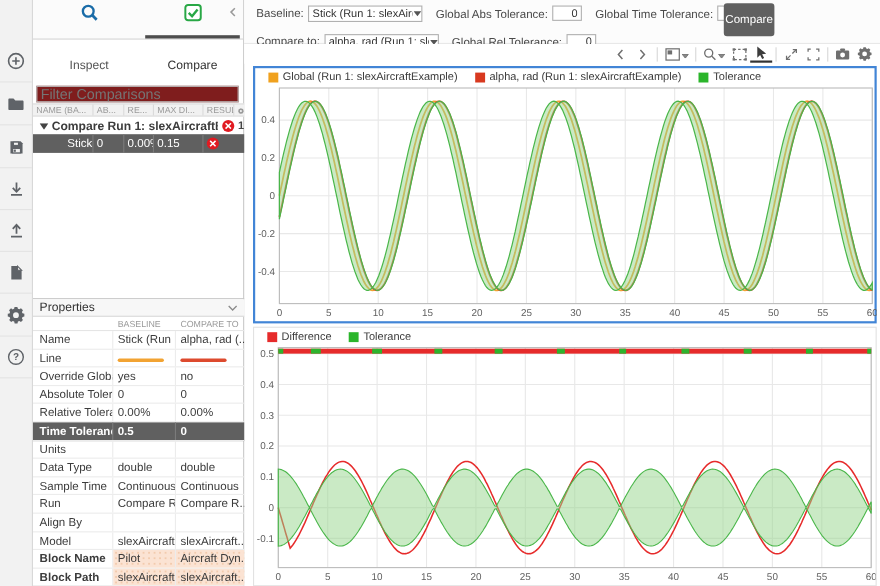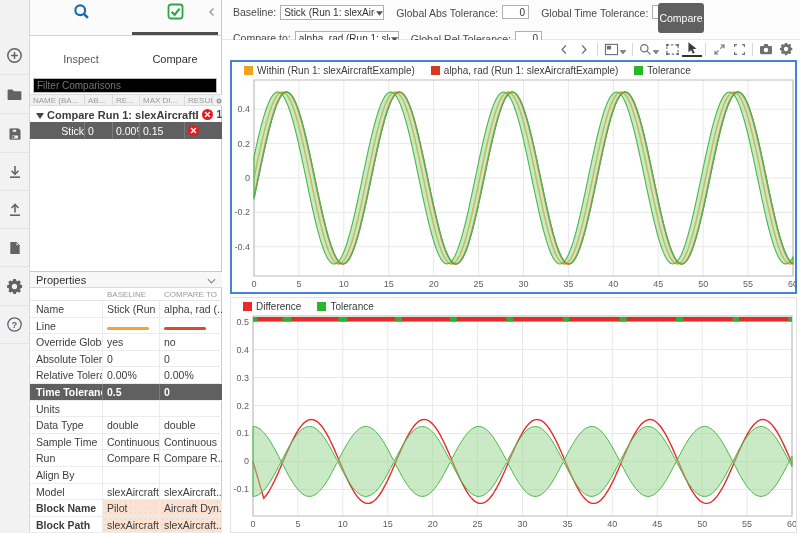--- a/index.html
+++ b/index.html
@@ -27,21 +27,21 @@
   #collapse-chevron { position:absolute; right:2px; top:3px; width:12px; height:12px; cursor:pointer; }
 
   #summary { position:relative; height:41px; }
   #donut { position:absolute; left:10px; top:6px; width:29px; height:29px;
     border-radius:50%; border:9px solid #ed1c1c; }
   .sumline { position:absolute; left:44px; font-size:10.5px; }
   #sum-within { top:8px; color:#18a01e; }
   #sum-out { top:21px; color:#e81b28; }
 
   #filterbox { position:absolute; left:3px; top:78px; width:184px; height:15px;
-    border:1px solid #bcbcbc; background:#000000; font-size:10px; color:#909090;
+    border:1px solid #bcbcbc; background:#7f1d1d; font-size:13px; color:#909090;
     padding:0 3px; font-family:inherit; }
 
   #cmp-header { position:absolute; left:0; top:94px; width:192px; height:12px;
     background:#f1f1f1; border-top:1px solid #dcdcdc; border-bottom:1px solid #dcdcdc;
     font-size:8px; color:#9a9a9a; display:flex; }
   #cmp-header .hc { border-right:1px solid #dadada; padding:1px 0 0 3px;
     overflow:hidden; white-space:nowrap; }
   #cmp-header .gearc { display:flex; align-items:center; justify-content:center; border-right:none; }
 
   #run-row { position:absolute; left:0; top:107px; width:192px; height:15px;
@@ -423,21 +423,21 @@
       <svg width="14" height="14" viewBox="0 0 16 16">
           <path fill="#6f6f6f" stroke="none" fill-rule="evenodd" d="M9.2 1H6.8l-.4 1.6a5 5 0 0 0-1.2.5L3.8 2.2 2.1 3.9l.9 1.4a5 5 0 0 0-.5 1.2L1 6.8v2.4l1.6.4a5 5 0 0 0 .5 1.2l-.9 1.4 1.7 1.7 1.4-.9a5 5 0 0 0 1.2.5l.4 1.6h2.4l.4-1.6a5 5 0 0 0 1.2-.5l1.4.9 1.7-1.7-.9-1.4a5 5 0 0 0 .5-1.2l1.6-.4V6.8l-1.6-.4a5 5 0 0 0-.5-1.2l.9-1.4-1.7-1.7-1.4.9a5 5 0 0 0-1.2-.5L9.2 1zM8 5.5a2.5 2.5 0 1 1 0 5 2.5 2.5 0 0 1 0-5z"></path>
         </svg>
       </div>
   </div>
 
   <div class="tile" id="tile-top">
     <div class="legend" id="legend-top">
         <span class="li">
           <span class="sw" style="background: rgb(240, 161, 30);"></span>
-          <span>Within (Run 1: slexAircraftExample)</span>
+          <span>Global (Run 1: slexAircraftExample)</span>
         </span>
         <span class="li">
           <span class="sw" style="background: rgb(216, 57, 31);"></span>
           <span>alpha, rad (Run 1: slexAircraftExample)</span>
         </span>
         <span class="li">
           <span class="sw" style="background: rgb(43, 181, 43);"></span>
           <span>Tolerance</span>
         </span>
       </div>

